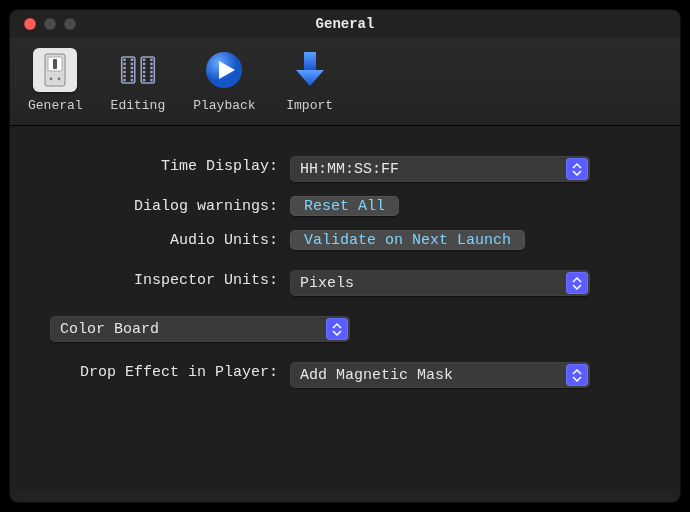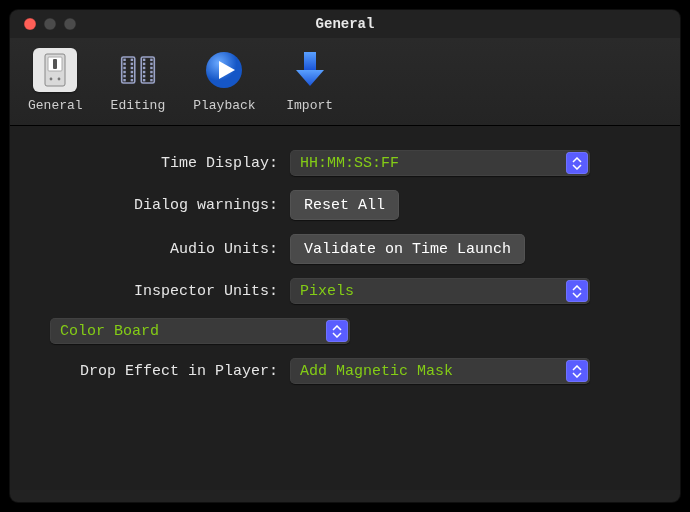--- a/index.html
+++ b/index.html
@@ -65,36 +65,37 @@
     width: 240px; text-align: right; color: #e6e6e6; font-size: 15px;
     padding-right: 12px;
   }
   .ctrl { flex: 0 0 auto; }
   .select {
     display: flex; align-items: center; justify-content: space-between;
     width: 300px; height: 26px;
     background: #3a3a3a;
     border-radius: 5px;
     box-shadow: inset 0 0 0 0.5px rgba(255,255,255,0.08), 0 1px 1px rgba(0,0,0,0.5);
-    color: #84cc16; font-size: 15px;
+    color: #e5e5e5; font-size: 15px;
     padding-left: 10px;
     position: relative;
+    margin-top: 6px;
   }
   .chevs {
     width: 22px; height: 22px; margin: 2px;
     background: #5a5dff;
     border-radius: 4px;
     display: flex; flex-direction: column; align-items: center; justify-content: center;
     gap: 1px;
     box-shadow: inset 0 0 0 0.5px rgba(255,255,255,0.25);
   }
   .btn {
-    height: 30px;
+    height: 20px;
     background: #4a4a4a;
-    color: #ffffff; font-size: 15px;
+    color: #7dd3fc; font-size: 15px;
     padding: 0 14px;
     border-radius: 5px;
     display: inline-flex; align-items: center;
     box-shadow: inset 0 0 0 0.5px rgba(255,255,255,0.1), 0 1px 1px rgba(0,0,0,0.5);
   }
   .cbwrap { display: flex; align-items: center; gap: 10px; }
   .cb {
     width: 18px; height: 18px; border-radius: 4px;
     background: #5a5dff;
     display:flex;align-items:center;justify-content:center;
@@ -218,21 +219,21 @@
     <div class="row">
       <div class="lbl">Dialog warnings:</div>
       <div class="ctrl btn">
         <span>Reset All</span>
       </div>
     </div>
 
     <div class="row">
       <div class="lbl">Audio Units:</div>
       <div class="ctrl btn">
-        <span>Validate on Time Launch</span>
+        <span>Validate on Next Launch</span>
       </div>
     </div>
 
     <div class="row">
       <div class="lbl">Inspector Units:</div>
       <div class="ctrl select">
         <span>Pixels</span>
         <span class="chevs">
           <svg width="10" height="6">
               <path d="M1 5 L5 1 L9 5" stroke="#fff" stroke-width="1.5" fill="none"></path>

